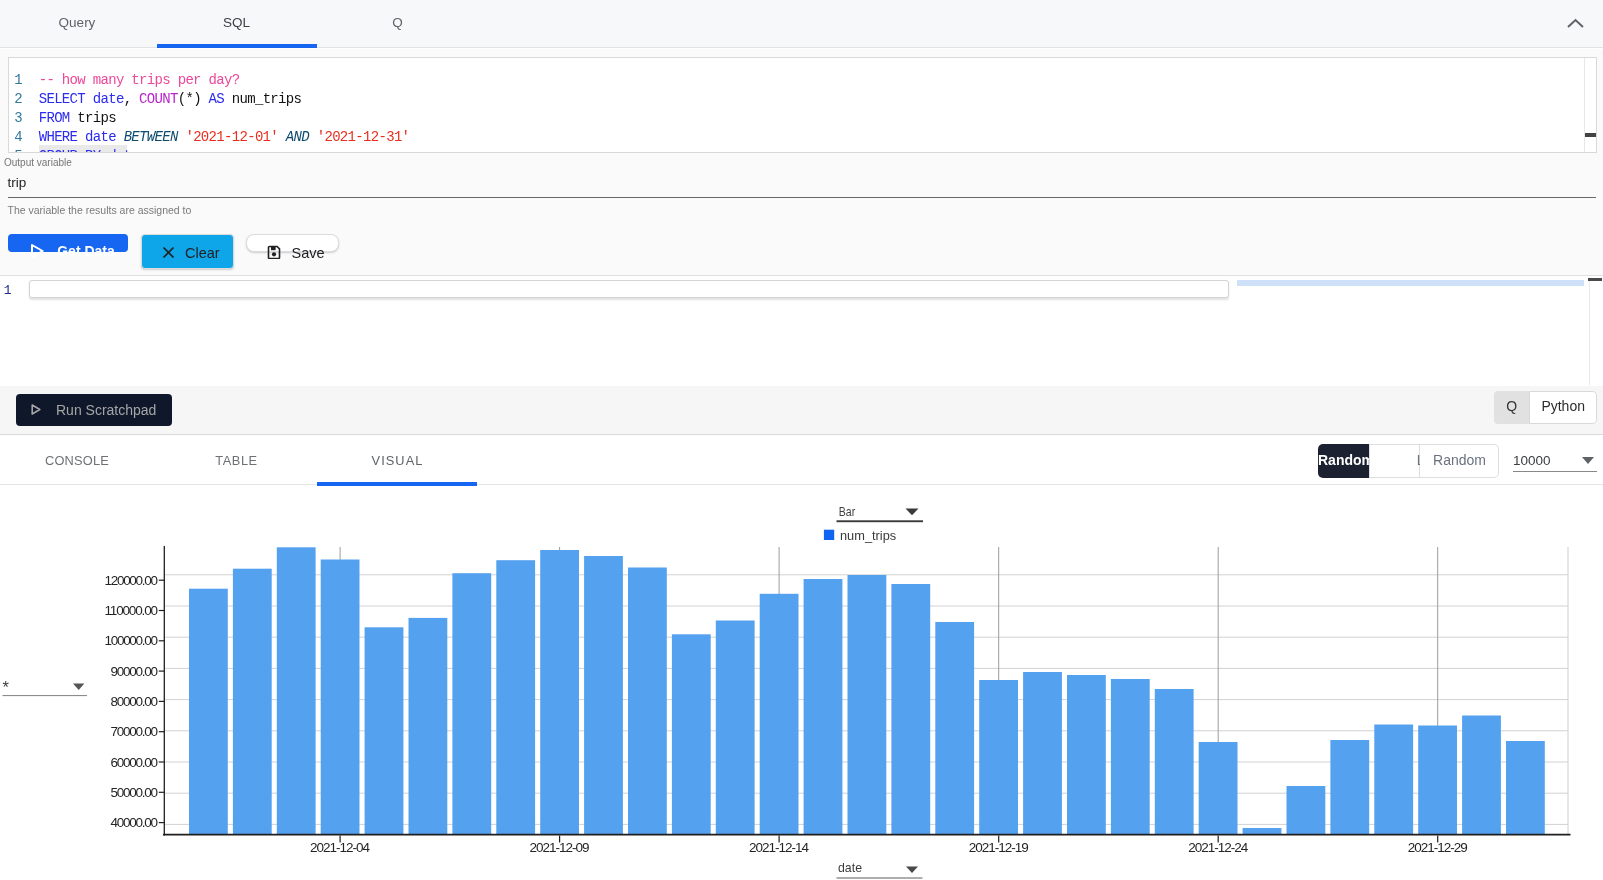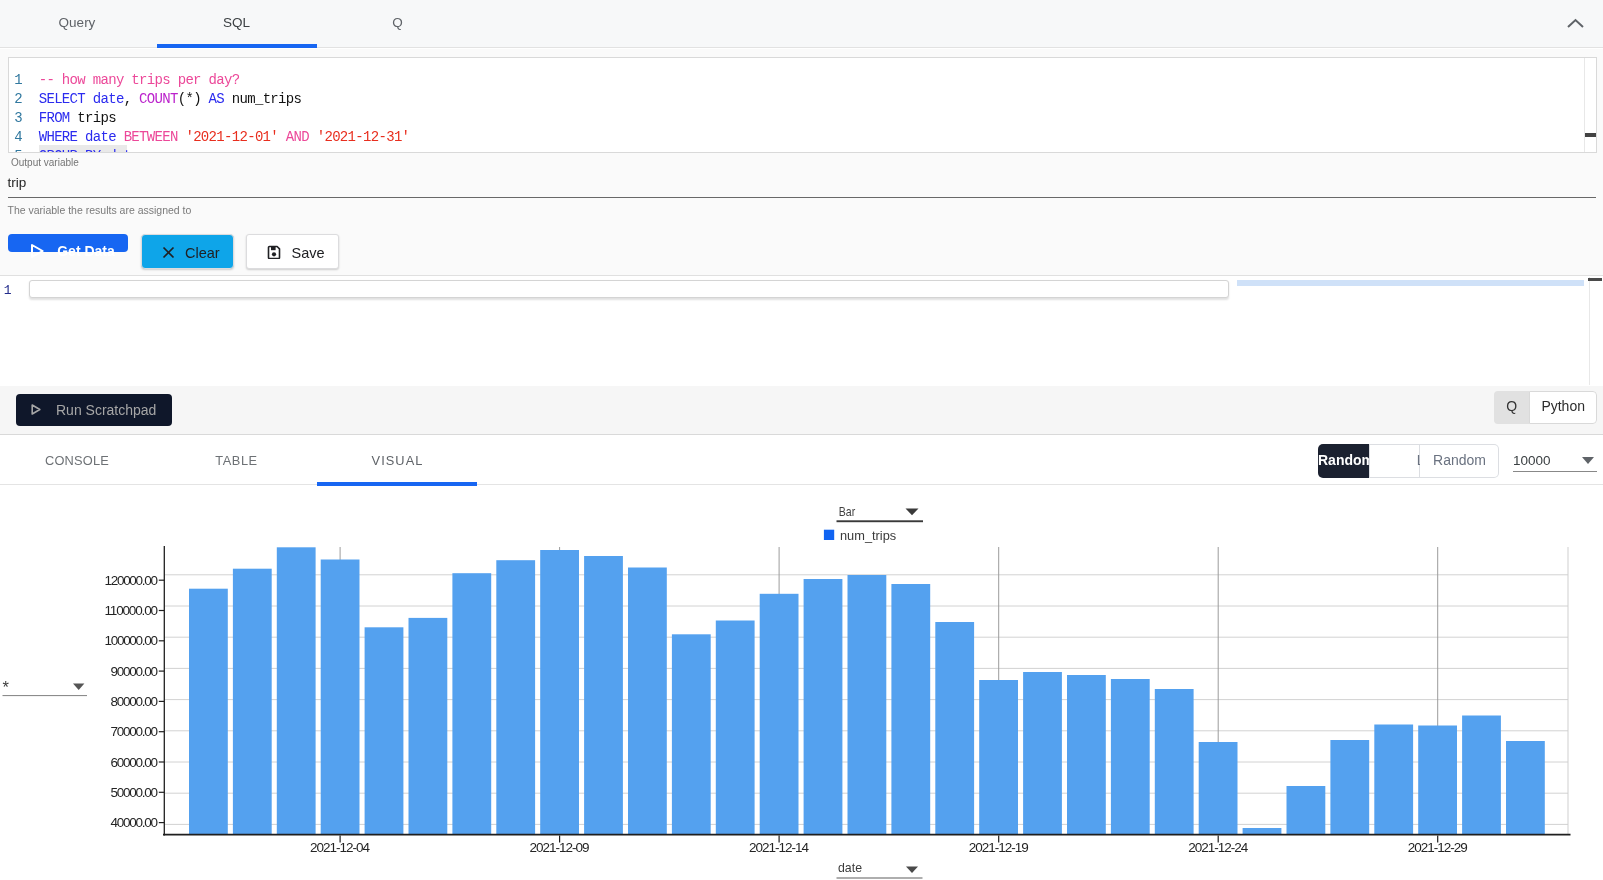--- a/index.html
+++ b/index.html
@@ -2,21 +2,21 @@
 <html><head>
 <meta charset="utf-8">
 <style>
   * { margin:0; padding:0; box-sizing:border-box; }
   html,body { width:1603px; height:880px; background:#fff; font-family:"Liberation Sans", sans-serif; overflow:hidden; position:relative; }
   .abs { position:absolute; }
   .mono { font-family:"Liberation Mono", monospace; font-size:14px; letter-spacing:-0.68px; white-space:pre; line-height:19px; }
   .kw { color:#2b2bef; }
   .fn { color:#bb22cc; }
   .cm { color:#ec4899; }
-  .gy { color:#ec4899; }
+  .gy { color:#0c4a6e;font-style:italic; }
   .st { color:#e82e1e; }
   .pl { color:#121212; }
 </style>
 </head>
 <body>
 
 <div class="abs" style="left:0;top:0;width:1603px;height:48px;background:#f7f8f9;border-bottom:1px solid #e2e2e2;"></div>
 <div class="abs" style="left:0;top:14.5px;width:154px;text-align:center;font-size:13.5px;color:#5f6368;">Query</div>
 <div class="abs" style="left:160px;top:14.5px;width:153px;text-align:center;font-size:13.5px;color:#3c4043;">SQL</div>
 <div class="abs" style="left:320px;top:14.5px;width:155px;text-align:center;font-size:13.5px;color:#5f6368;">Q</div>
@@ -40,38 +40,38 @@
   <div class="mono abs" style="left:30.2px;top:13.3px;"><span class="cm">-- how many trips per day?</span>
 <span class="kw">SELECT date</span><span class="pl">, </span><span class="fn">COUNT</span><span class="pl">(*) </span><span class="kw">AS</span><span class="pl"> num_trips</span>
 <span class="kw">FROM</span><span class="pl"> trips</span>
 <span class="kw">WHERE date </span><span class="gy">BETWEEN </span><span class="st">'2021-12-01'</span><span class="gy"> AND </span><span class="st">'2021-12-31'</span>
 <span class="kw">GROUP BY date</span></div>
 
   <div class="abs" style="left:1575px;top:0;width:1px;height:96px;background:#e8e8e8;"></div>
   <div class="abs" style="left:1576.5px;top:75px;width:12.5px;height:3.5px;background:#424242;"></div>
 </div>
 
-<div class="abs" style="left:11px;top:156.5px;font-size:10px;color:#757575;">Output variable</div>
+<div class="abs" style="left:4px;top:156.5px;font-size:10px;color:#757575;">Output variable</div>
 <div class="abs" style="left:7.5px;top:174.8px;font-size:13.5px;color:#1f1f1f;">trip</div>
 <div class="abs" style="left:8px;top:196.5px;width:1588px;height:1.2px;background:#686868;"></div>
 <div class="abs" style="left:7.5px;top:203.5px;font-size:10.5px;color:#7a7a7a;">The variable the results are assigned to</div>
 
 <div class="abs" style="left:8px;top:234px;width:120px;height:18px;background:#1766f2;border-radius:4px;">
   <svg class="abs" style="left:22px;top:9px;" width="15" height="16" viewBox="0 0 15 16">
     <path d="M2 2 L12.6 8 L2 14 Z" fill="none" stroke="#fff" stroke-width="2" stroke-linejoin="round"></path>
   </svg>
   <div class="abs" style="left:43px;top:9px;width:70px;text-align:center;font-size:14px;font-weight:bold;color:#fff;">Get Data</div>
 </div>
 <div class="abs" style="left:141px;top:234px;width:93px;height:35px;background:#0ea5e9;border:1px solid #dcdcde;border-radius:4px;box-shadow:0 1px 2px rgba(0,0,0,0.18);">
   <svg class="abs" style="left:20px;top:10.5px;" width="13" height="13" viewBox="0 0 13 13">
     <path d="M1.5 1.5 L11.5 11.5 M11.5 1.5 L1.5 11.5" stroke="#202124" stroke-width="1.7"></path>
   </svg>
   <div class="abs" style="left:43px;top:9.5px;font-size:14.5px;color:#202124;">Clear</div>
 </div>
-<div class="abs" style="left:245.5px;top:234px;width:93px;height:35px;background:#fff;border:1px solid #dcdcde;border-radius:3px;box-shadow:0 1px 2px rgba(0,0,0,0.18);">
+<div class="abs" style="left:245.5px;top:234px;width:93px;height:18px;background:#fff;border:1px solid #dcdcde;border-radius:8px;box-shadow:0 1px 2px rgba(0,0,0,0.18);">
   <svg class="abs" style="left:20px;top:9.5px;" width="14" height="14" viewBox="0 0 14 14">
     <path d="M1.5 2.5 a1 1 0 0 1 1-1 h7.6 l2.4 2.4 v8.6 a1 1 0 0 1 -1 1 h-9 a1 1 0 0 1 -1-1 Z" fill="none" stroke="#202124" stroke-width="1.6" stroke-linejoin="round"></path>
     <rect x="4" y="1.8" width="4.6" height="3.4" fill="#202124"></rect>
     <circle cx="7" cy="9.3" r="2.1" fill="#202124"></circle>
   </svg>
   <div class="abs" style="left:45px;top:9.5px;font-size:14.5px;color:#202124;">Save</div>
 </div>
 
 <div class="abs" style="left:0;top:274.7px;width:1603px;height:1px;background:#e0e0e0;"></div>
 

